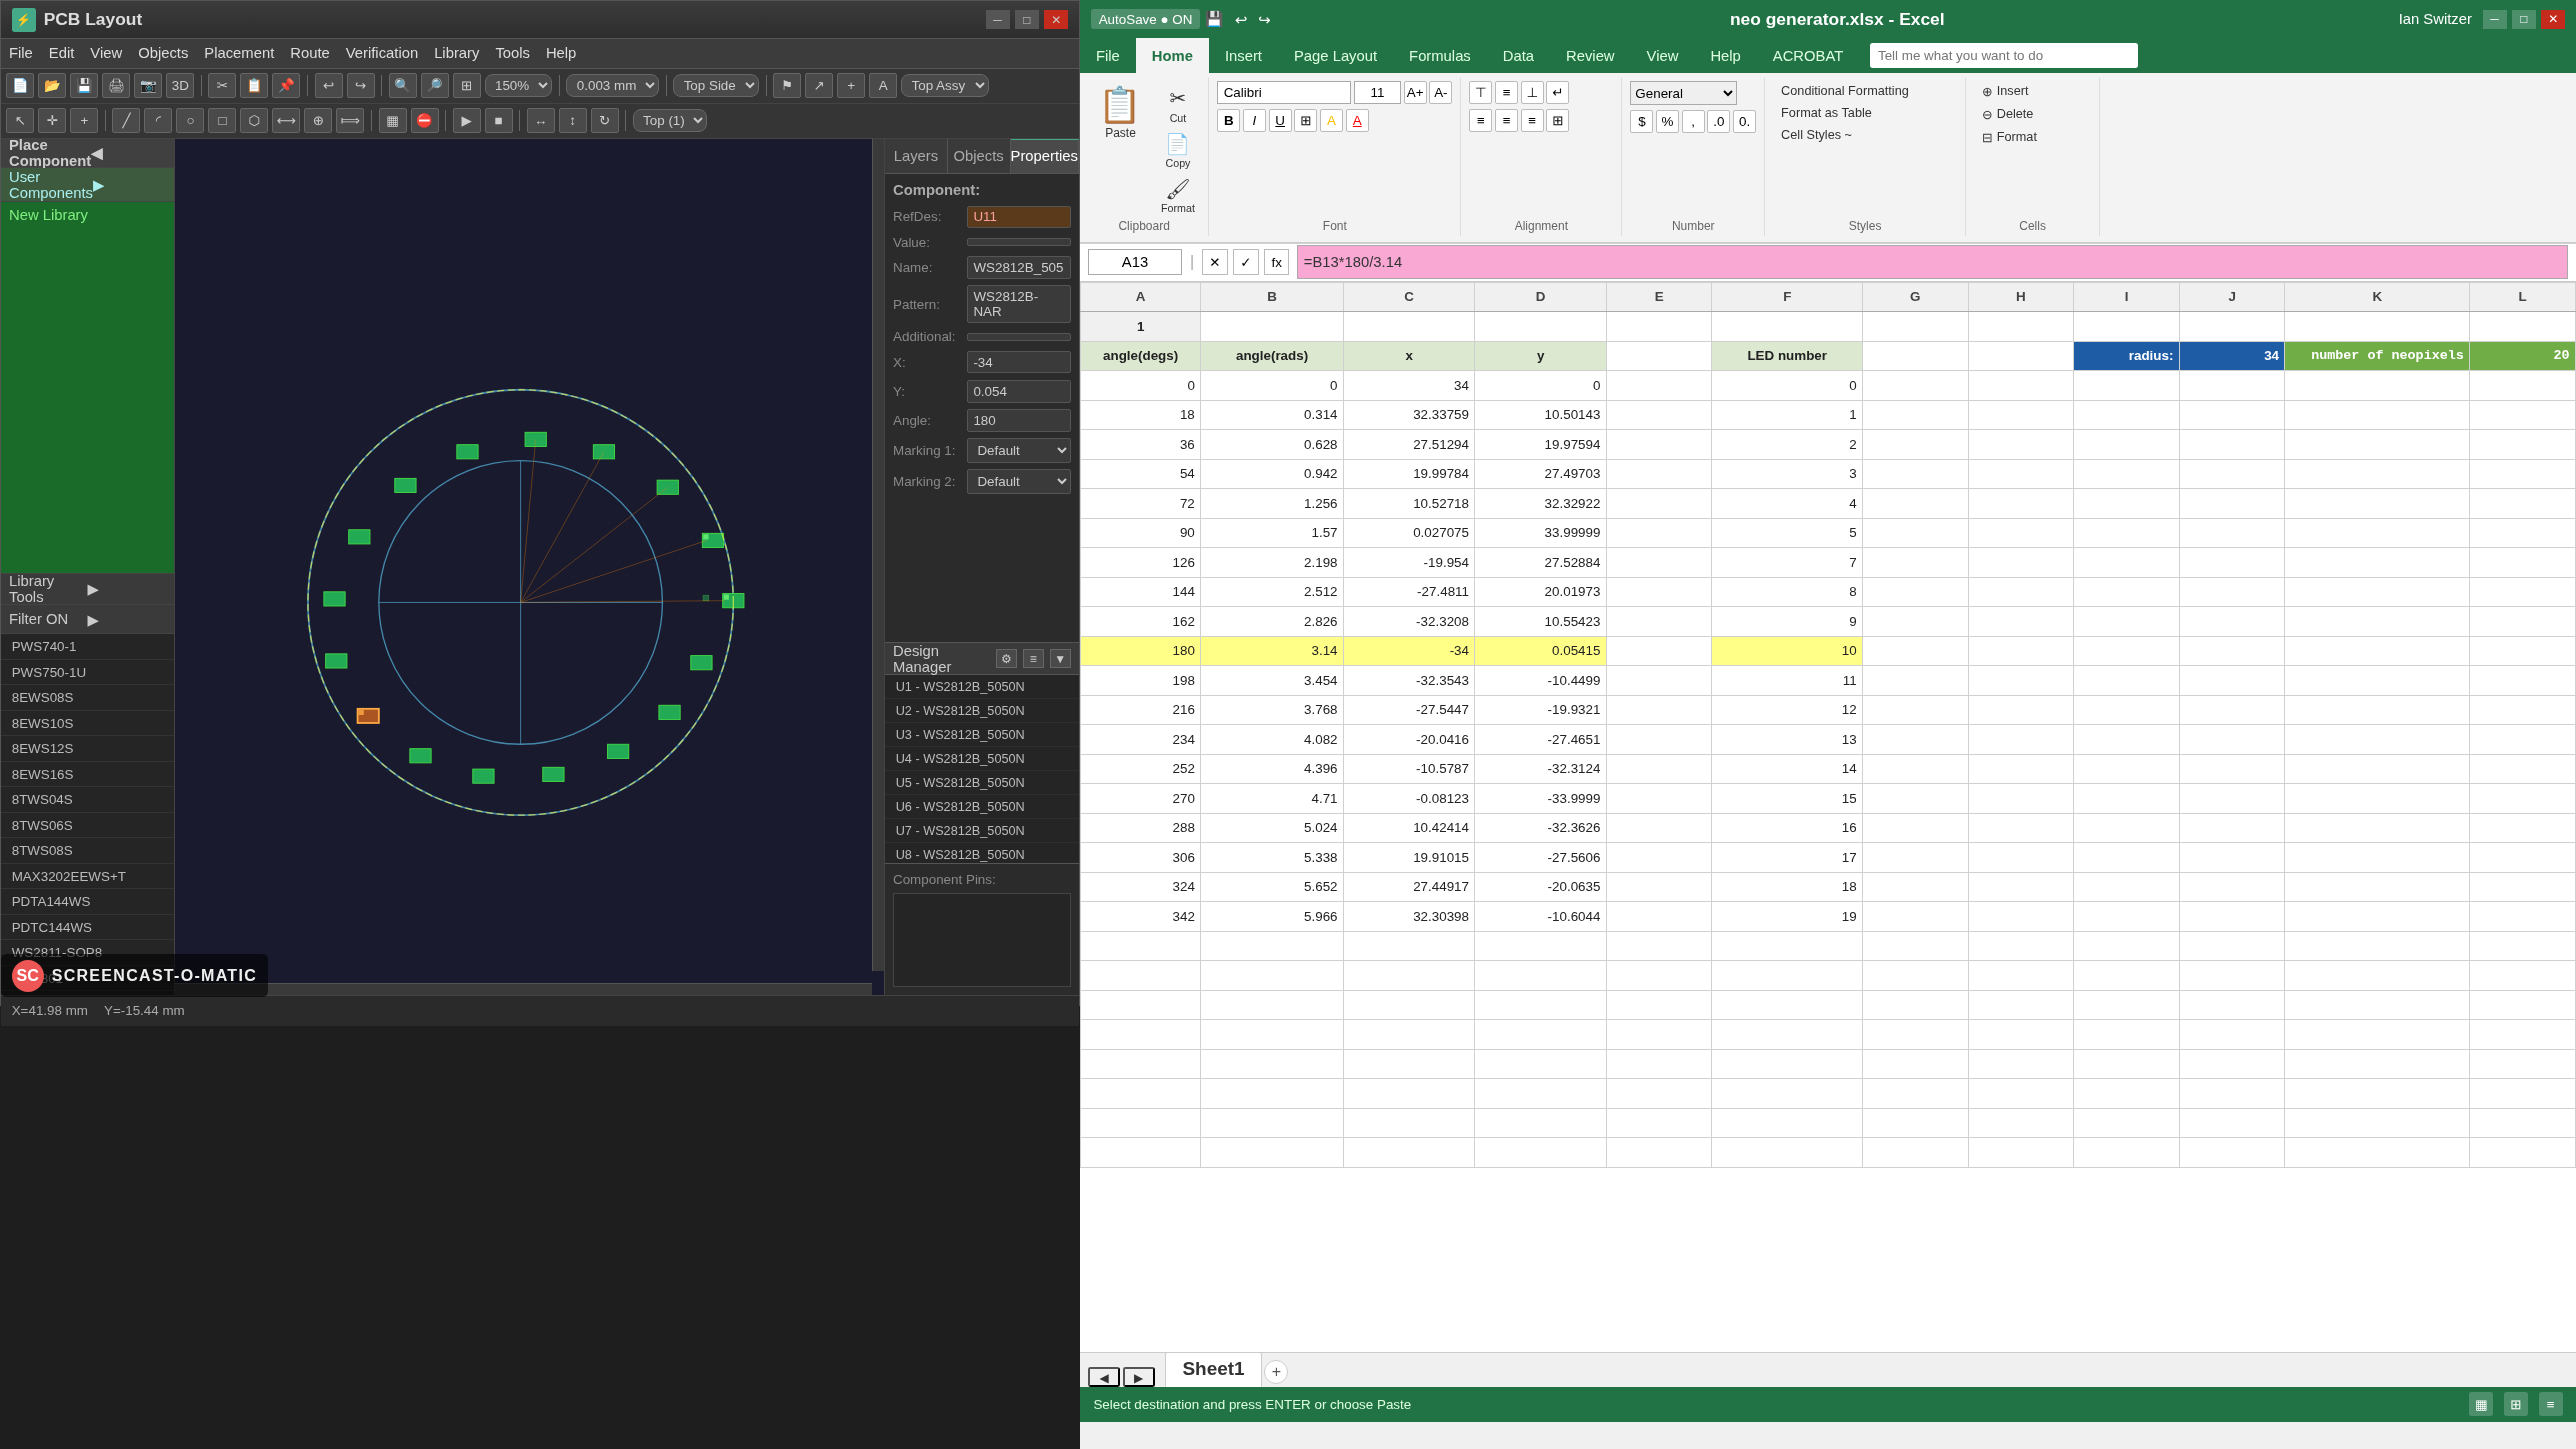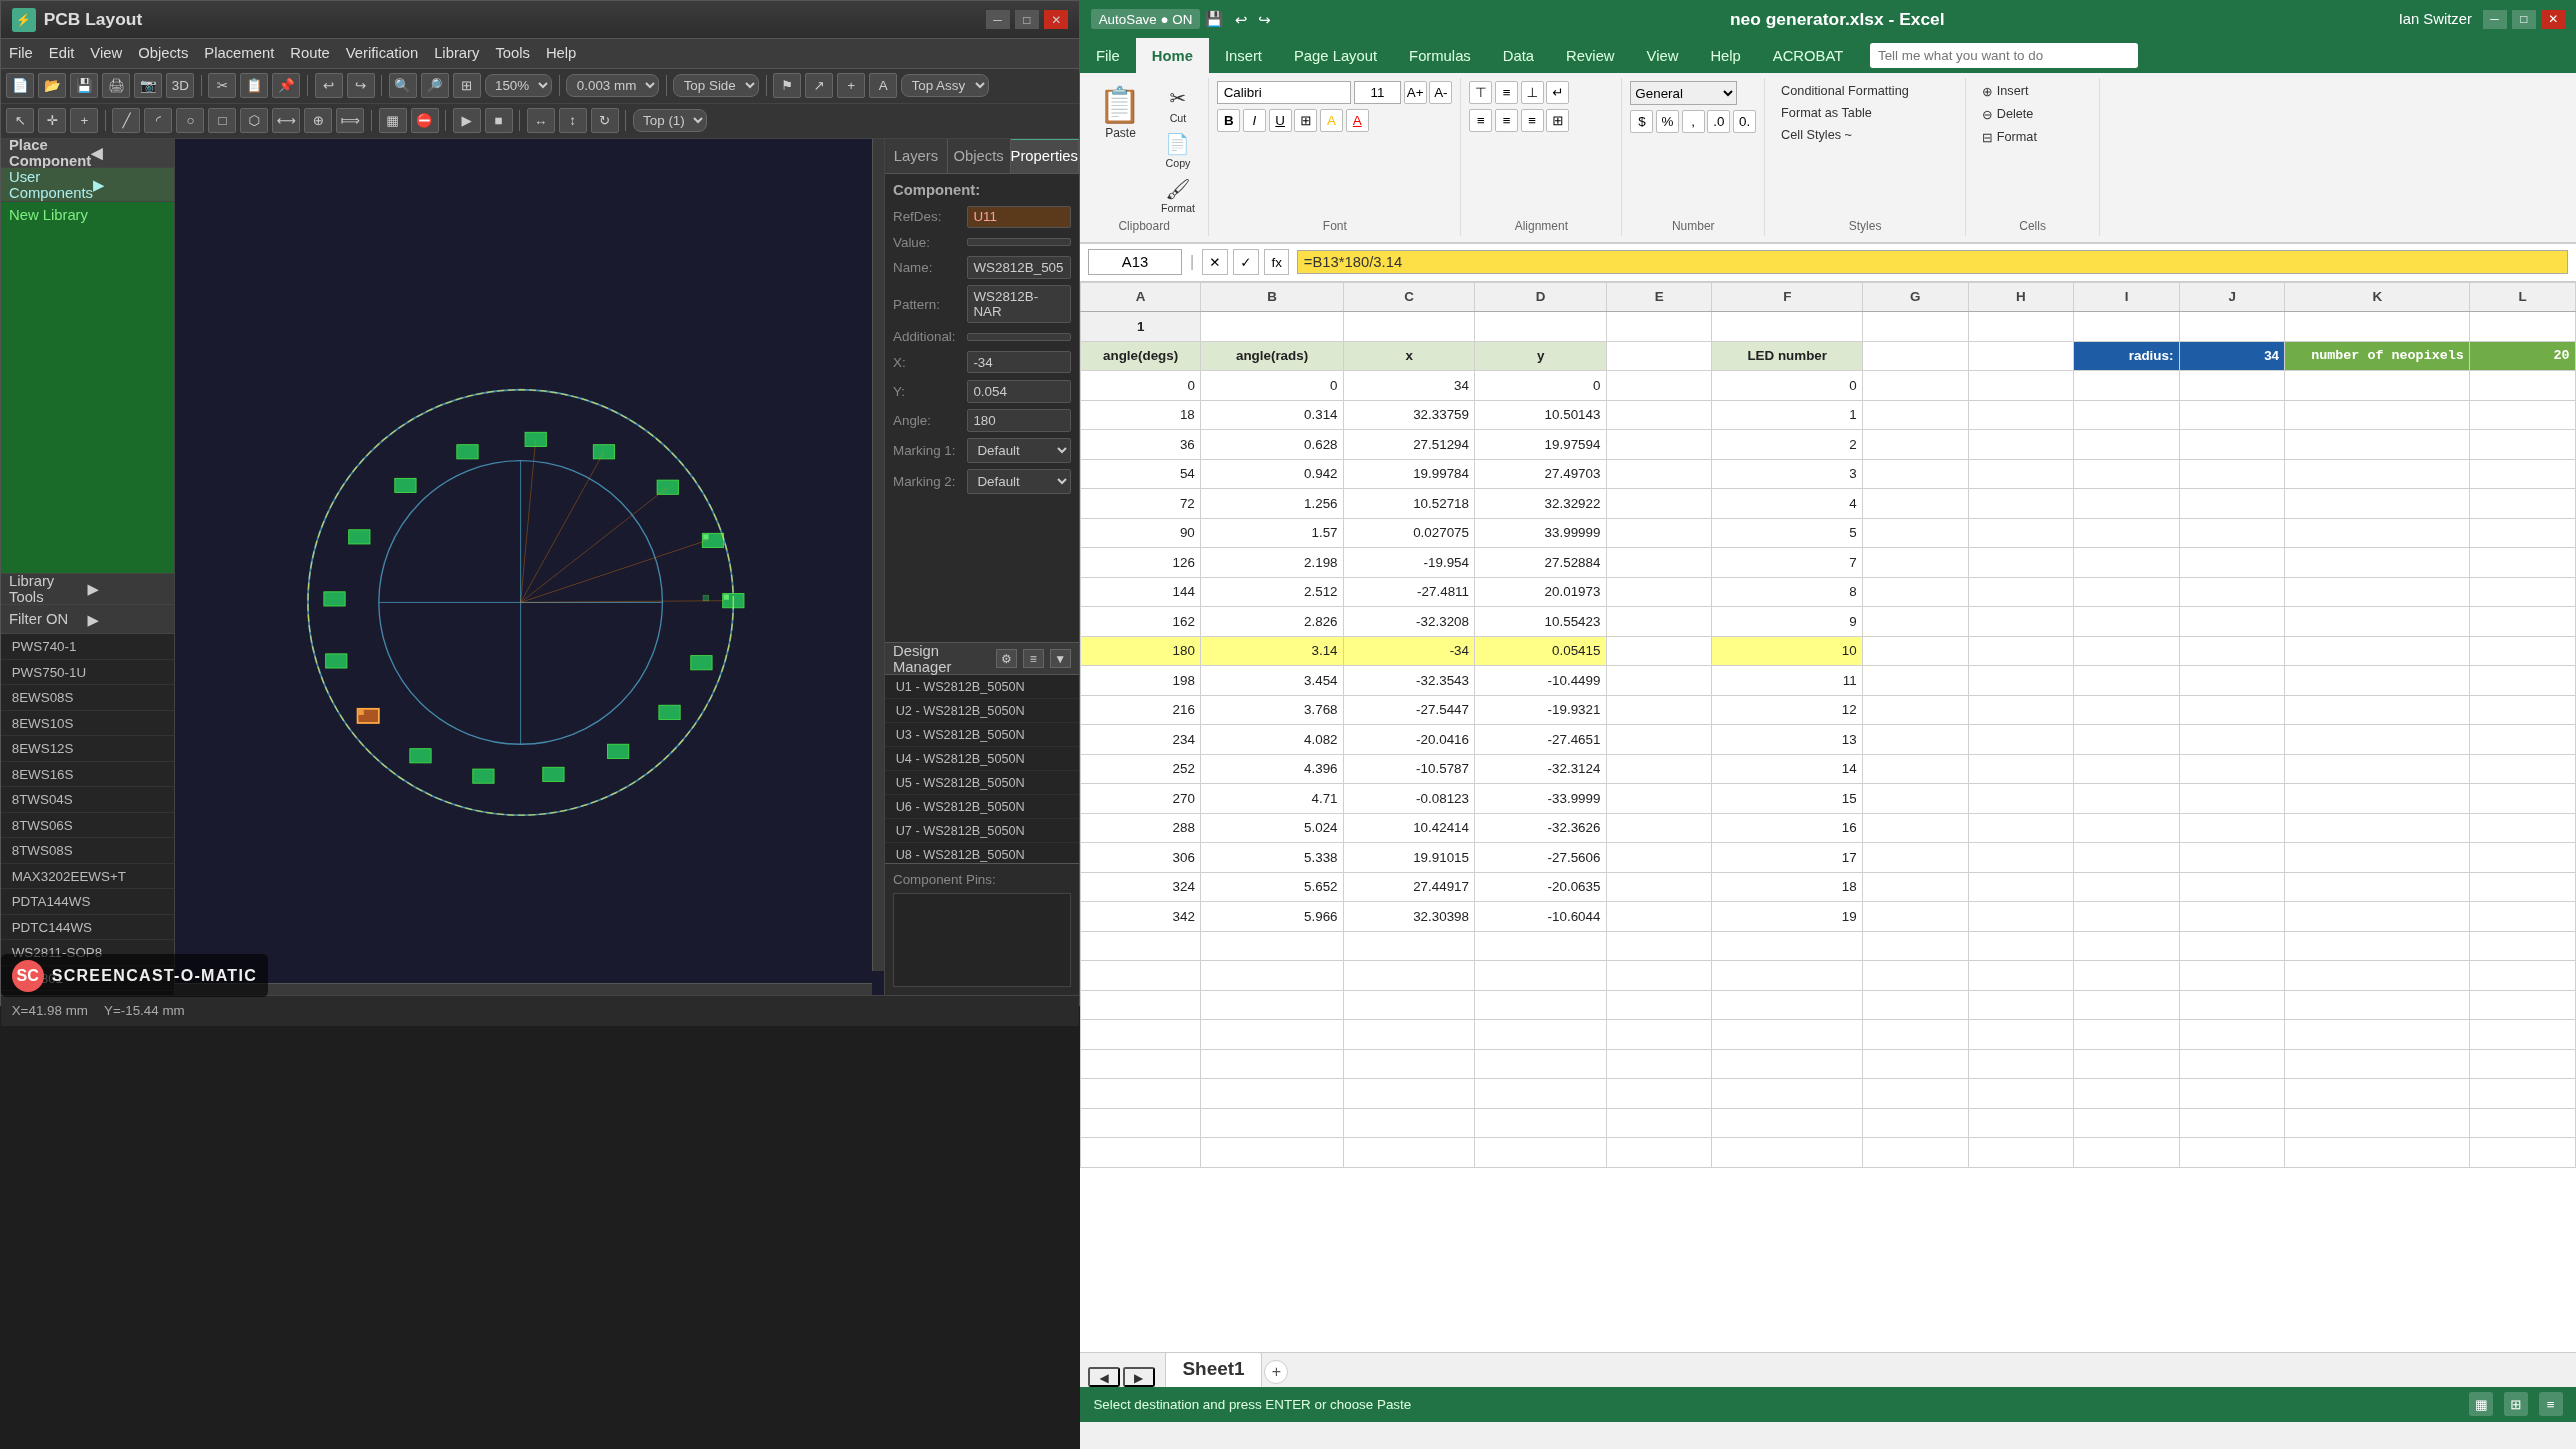--- a/index.html
+++ b/index.html
@@ -426,22 +426,22 @@
     }
     #formula-separator { color: #aaa; font-size: 16px; }
     #formula-icons { display: flex; gap: 5.4px; }
     .formula-icon-btn {
       width: 25.5px; height: 25.5px;
       border: 0.7px solid #bbb; background: white;
       font-size: 13.4px; cursor: pointer;
       display: flex; align-items: center; justify-content: center;
     }
     #formula-input {
-      flex: 1; height: 24px;
-      border: 0.7px solid #aaa; background: #fde047;
+      flex: 1; height: 34px;
+      border: 0.7px solid #aaa; background: #f9a8d4;
       font-size: 14.8px; padding: 0 5.4px;
       color: #333;
     }
 
     
     #spreadsheet-container {
       display: flex;
       flex: 1;
       overflow: hidden;
       background: white;

